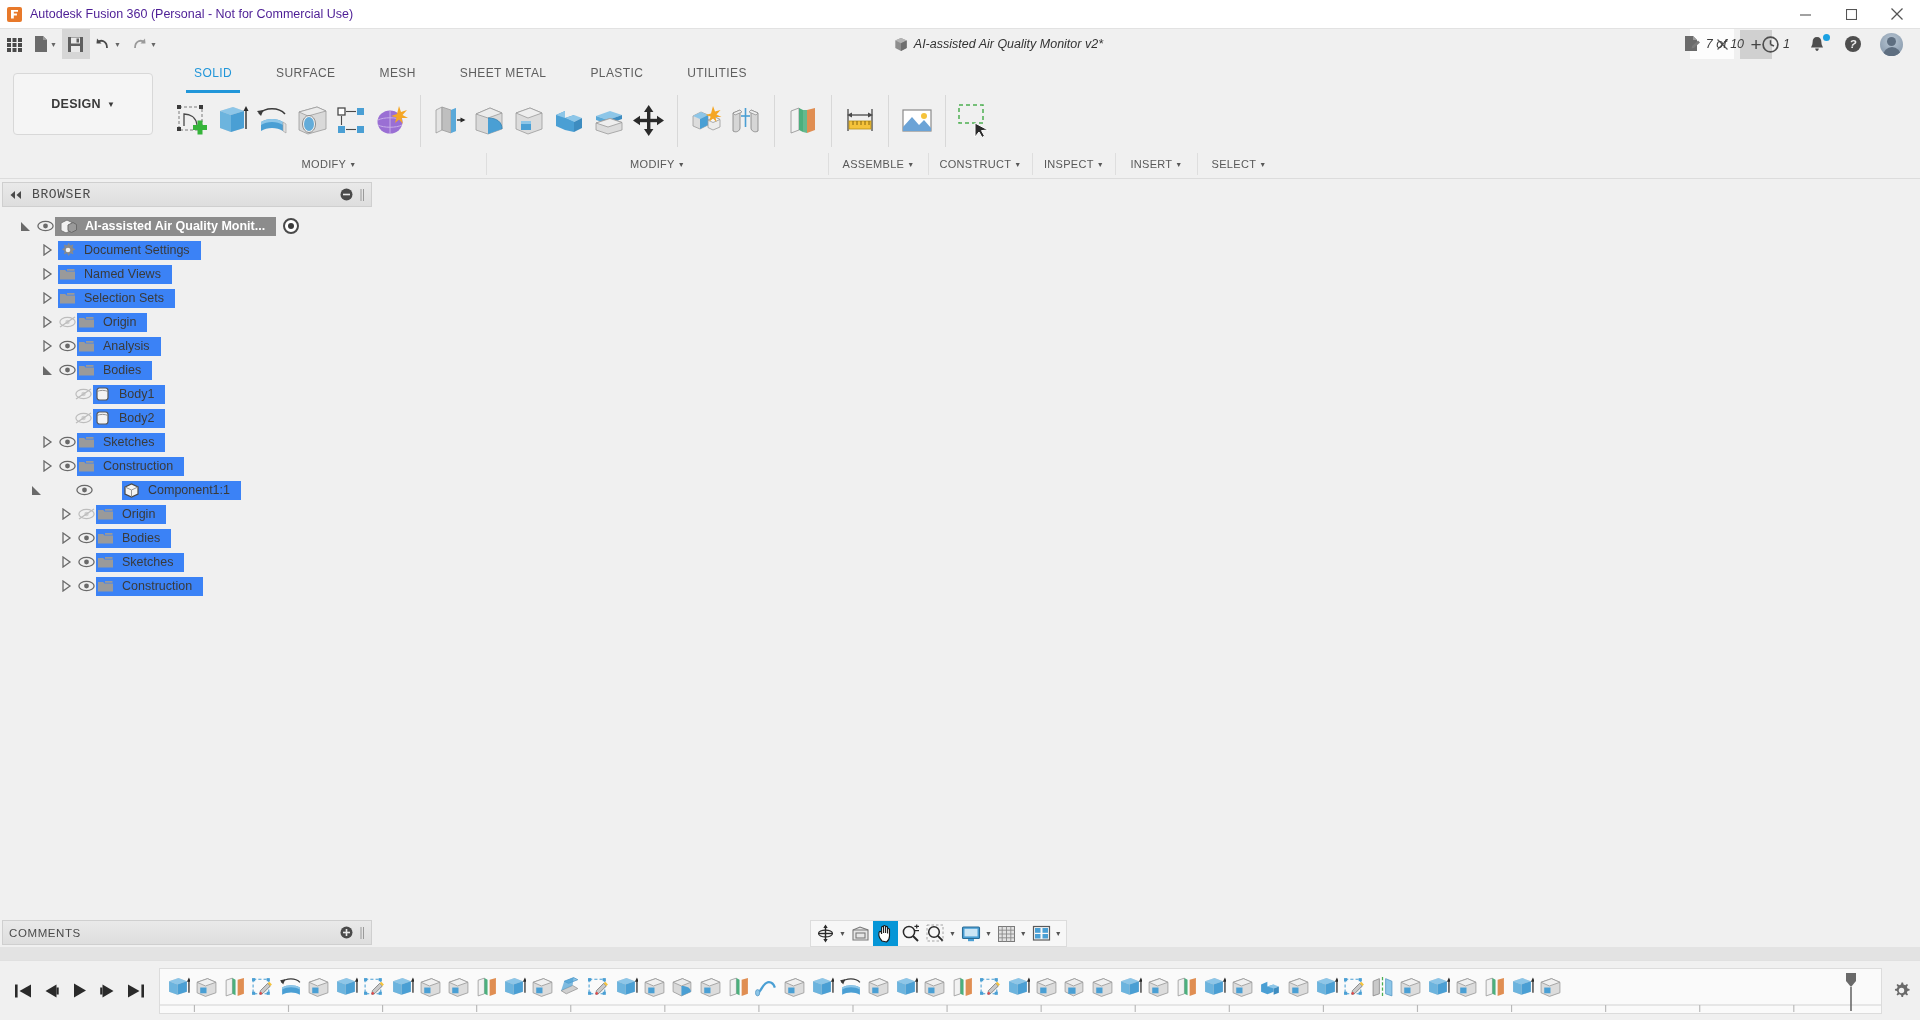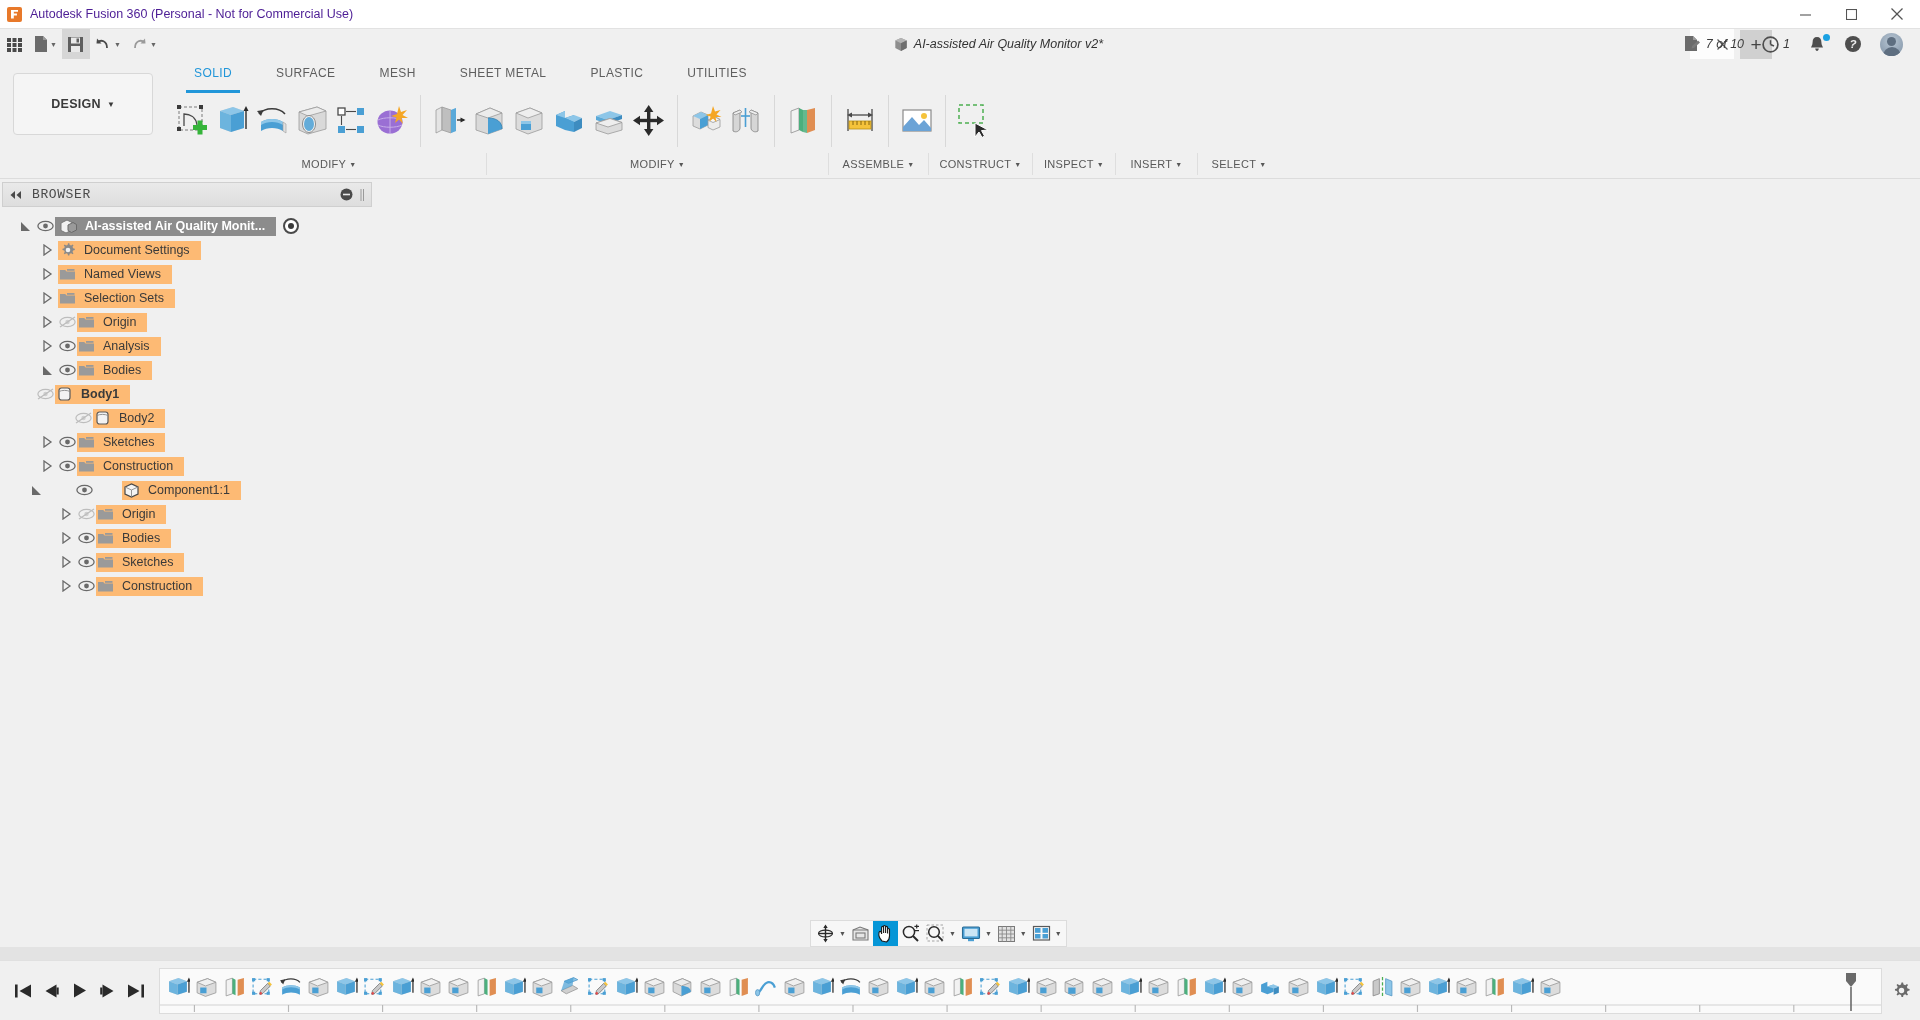--- a/index.html
+++ b/index.html
@@ -157,21 +157,21 @@
   .tnode {
     height: 24px; display: flex; align-items: center; gap: 0px;
     position: relative;
   }
   .twist {
     width: 22px; height: 24px; display: flex; align-items: center; justify-content: center;
     flex: none;
   }
   .tbody {
     display: flex; align-items: center; gap: 7px; height: 19px;
-    background: #fdba74; padding-right: 11px;
+    background: #3b82f6; padding-right: 11px;
   }
   .tnode.selected .tbody {
     background: #8c8c8c; height: 19px;
   }
   .tnode.selected .tlabel { color: #fff; font-weight: bold; }
   .teye { width: 19px; height: 19px; flex: none; display:flex; align-items:center; justify-content:center;}
   .ticon { width: 19px; height: 19px; flex: none; display:flex; align-items:center; justify-content:center;}
   .tlabel { font-size: 12.5px; color: #3a3a3a; white-space: nowrap; }
   .radio-after {
     width: 16px; height: 16px; border-radius: 50%; border: 2px solid #4a4a4a;
@@ -918,21 +918,21 @@
           <span class="ticon">
             <svg width="17" height="14">
                 <path d="M1 3 L1 12.5 L16 12.5 L16 4.5 L7.5 4.5 L6.2 3 Z" fill="#9a9a9a"></path>
                 <rect x="8" y="2" width="7.5" height="1.8" fill="#9a9a9a"></rect>
               </svg>
           </span>
           <span class="tlabel">Bodies</span>
         </div>
       </div>
 
-      <div class="tnode" style="padding-left:36px;font-weight:bold;">
+      <div class="tnode" style="padding-left:74px;">
         <span class="teye">
           <svg width="17" height="12">
               <ellipse cx="8.5" cy="6" rx="7.6" ry="4.6" fill="none" stroke="#bdbdbd" stroke-width="1.2"></ellipse>
               <circle cx="8.5" cy="6" r="2.2" fill="#cfcfcf"></circle>
               <line x1="1" y1="11" x2="16" y2="1" stroke="#bdbdbd" stroke-width="1.3"></line>
             </svg>
         </span>
         <div class="tbody">
           <span class="ticon">
             <svg width="17" height="16">
@@ -1122,20 +1122,34 @@
                 <rect x="8" y="2" width="7.5" height="1.8" fill="#9a9a9a"></rect>
               </svg>
           </span>
           <span class="tlabel">Construction</span>
         </div>
       </div>
 
     </div>
   </div>
 
+  <div class="comments-bar">
+    <span class="comments-label">COMMENTS</span>
+    <div class="bh-right">
+      <svg width="13" height="13">
+        <circle cx="6.5" cy="6.5" r="6" fill="#4a4a4a"></circle>
+        <line x1="3" y1="6.5" x2="10" y2="6.5" stroke="#e9e9e9" stroke-width="1.6"></line>
+        <line x1="6.5" y1="3" x2="6.5" y2="10" stroke="#e9e9e9" stroke-width="1.6"></line>
+      </svg>
+      <svg width="5" height="14">
+        <line x1="1" y1="1" x2="1" y2="13" stroke="#9a9a9a" stroke-width="1"></line>
+        <line x1="3.5" y1="1" x2="3.5" y2="13" stroke="#9a9a9a" stroke-width="1"></line>
+      </svg>
+    </div>
+  </div>
 
   <div class="navbar">
     <div class="nav-btn">
       <svg width="19" height="19">
         <line x1="9.5" y1="2" x2="9.5" y2="17" stroke="#2a2a2a" stroke-width="1.4"></line>
         <line x1="2" y1="9.5" x2="17" y2="9.5" stroke="#2a2a2a" stroke-width="1.4"></line>
         <ellipse cx="9.5" cy="9.5" rx="7" ry="3.4" fill="none" stroke="#2a2a2a" stroke-width="1.1"></ellipse>
         <path d="M9.5 0.5 L7.3 4 L11.7 4 Z" fill="#2a2a2a"></path>
         <path d="M9.5 18.5 L7.3 15 L11.7 15 Z" fill="#2a2a2a"></path>
       </svg>

